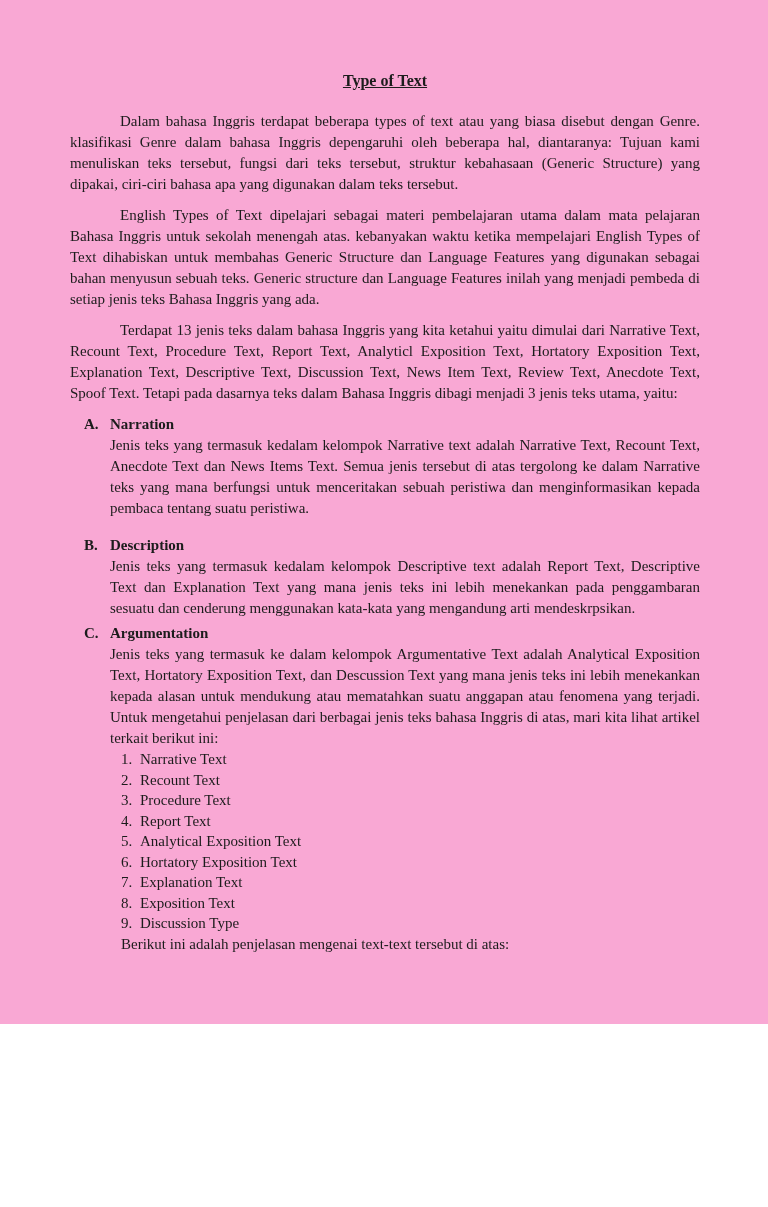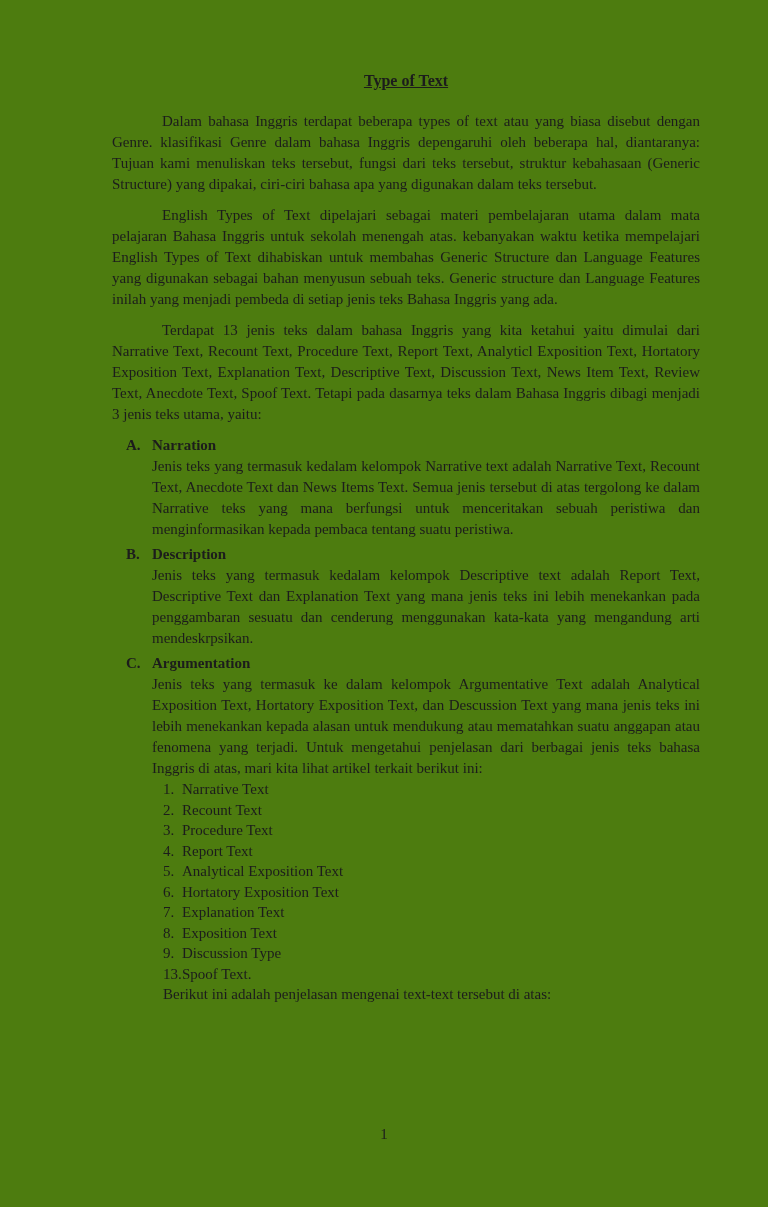--- a/index.html
+++ b/index.html
@@ -3,24 +3,24 @@
 <meta charset="utf-8">
 <style>
   html, body {
     margin: 0;
     padding: 0;
     background: #ffffff;
   }
   .page {
     position: relative;
     width: 768px;
-    height: 1207px;
-    background: #4d7c0f;
+    height: 1024px;
+    background: #f9a8d4;
     box-sizing: border-box;
-    padding: 70px 68px 0 112px;
+    padding: 70px 68px 0 70px;
     font-family: "Liberation Serif", "DejaVu Serif", serif;
     color: #1c1c1c;
     overflow: hidden;
   }
   .doc-title {
     font-size: 16px;
     font-weight: bold;
     text-decoration: underline;
     text-align: center;
     line-height: 21px;
@@ -90,21 +90,21 @@
 
   <p class="para indent"><span>Terdapat 13 jenis teks dalam bahasa Inggris yang kita ketahui yaitu dimulai dari Narrative Text, Recount Text, Procedure Text, Report Text, Analyticl Exposition Text, Hortatory Exposition Text, Explanation Text, Descriptive Text, Discussion Text, News Item Text, Review Text, Anecdote Text, Spoof Text. Tetapi pada dasarnya teks dalam Bahasa Inggris dibagi menjadi 3 jenis teks utama, yaitu:</span></p>
 
   <div class="sections">
 
     <div class="section">
       <div class="section-heading">
         <span class="sec-label">A.</span>
         <span class="sec-title">Narration</span>
       </div>
-      <p class="section-body para-reset" style="margin-bottom:4px;"><span>Jenis teks yang termasuk kedalam kelompok Narrative text adalah Narrative Text, Recount Text, Anecdote Text dan News Items Text. Semua jenis tersebut di atas tergolong ke dalam Narrative teks yang mana berfungsi untuk menceritakan sebuah peristiwa dan menginformasikan kepada pembaca tentang suatu peristiwa.</span></p>
+      <p class="section-body para-reset" style="margin-bottom:16px;"><span>Jenis teks yang termasuk kedalam kelompok Narrative text adalah Narrative Text, Recount Text, Anecdote Text dan News Items Text. Semua jenis tersebut di atas tergolong ke dalam Narrative teks yang mana berfungsi untuk menceritakan sebuah peristiwa dan menginformasikan kepada pembaca tentang suatu peristiwa.</span></p>
     </div>
 
     <div class="section">
       <div class="section-heading">
         <span class="sec-label">B.</span>
         <span class="sec-title">Description</span>
       </div>
       <p class="section-body" style="margin-bottom:4px;"><span>Jenis teks yang termasuk kedalam kelompok Descriptive text adalah Report Text, Descriptive Text dan Explanation Text yang mana jenis teks ini lebih menekankan pada penggambaran sesuatu dan cenderung menggunakan kata-kata yang mengandung arti mendeskrpsikan.</span></p>
     </div>
 
@@ -146,24 +146,20 @@
           <span>Explanation Text</span>
         </div>
       <div class="numrow">
           <span class="num">8.</span>
           <span>Exposition Text</span>
         </div>
       <div class="numrow">
           <span class="num">9.</span>
           <span>Discussion Type</span>
         </div>
-      <div class="numrow">
-          <span class="num">13.</span>
-          <span>Spoof Text.</span>
-        </div>
     </div>
 
     <div class="list-footer">Berikut ini adalah penjelasan mengenai text-text tersebut di atas:</div>
 
   </div>
 
   <div class="page-number">1</div>
 
 </div>
 

